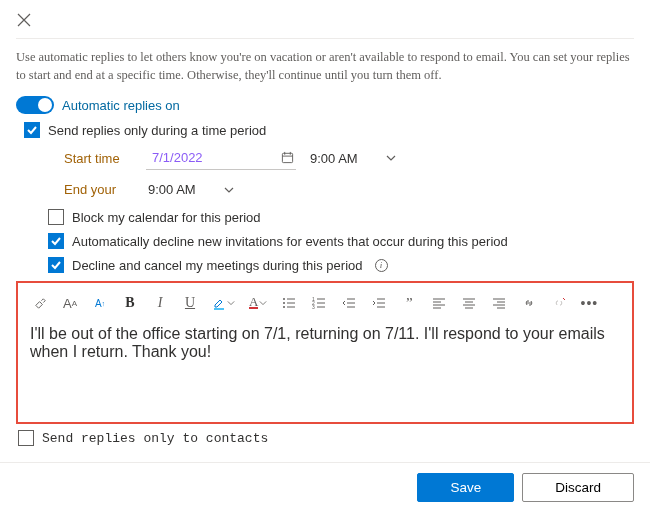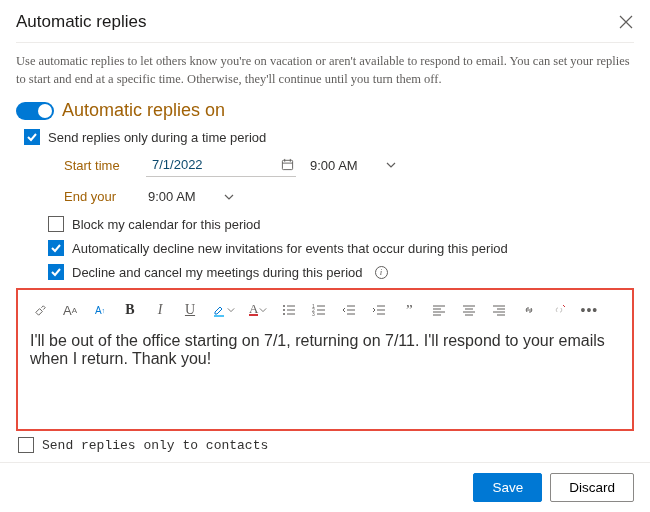--- a/index.html
+++ b/index.html
@@ -22,59 +22,58 @@
     padding-bottom: 10px;
     margin-bottom: 10px;
   }
   .title { font-size: 17px; font-weight: 400; color:#1b1a19;}
   .close { width:16px; height:16px; color:#605e5c; cursor:pointer; display:flex; align-items:center; justify-content:center;}
   .desc { font-size: 12.5px; color:#605e5c; line-height:1.4; margin-bottom:12px;font-family:Liberation Serif, serif; }
   .row { display:flex; align-items:center; margin-bottom:8px; gap:8px;}
   
   .toggle { width:38px; height:18px; border-radius:10px; background:#0078d4; position:relative; cursor:pointer;}
   .toggle::after { content:""; position:absolute; right:2px; top:2px; width:14px; height:14px; background:#fff; border-radius:50%; }
-  .toggle-label{ font-size:18px; color:#a16207;}
+  .toggle-label{ font-size:13px; color:#0369a1;}
   
   .cb { width:16px; height:16px; border:1px solid #605e5c; background:#fff; display:inline-flex; align-items:center; justify-content:center; cursor:pointer; flex-shrink:0;}
   .cb.checked { background:#0078d4; border-color:#0078d4; }
   .cb.checked svg { stroke:#fff; }
   .cb svg{ display:block;}
   .indent1 { margin-left: 8px; }
   .indent2 { margin-left: 32px; }
   
   .time-row { display:flex; align-items:center; margin-left:48px; margin-bottom:8px; gap:12px;}
   .time-label { width:70px; color:#a16207; font-size:13px;}
   .date-field { width:150px; border-bottom:1px solid #c8c6c4; display:flex; align-items:center; justify-content:space-between; padding:4px 2px 4px 6px; cursor:text;}
-  .date-field span{ color:#0c4a6e;}
+  .date-field span{ color:#8b5cf6;}
   .cal-icon{ color:#605e5c; width:14px; height:14px; display:flex; align-items:center; justify-content:center;}
   .time-field { width:90px; display:flex; align-items:center; justify-content:space-between; padding:4px 2px; cursor:pointer;}
   .chev { color:#605e5c; width:10px; height:10px; display:flex; align-items:center; justify-content:center;}
   .info-icon{ width:13px; height:13px; border:1px solid #605e5c; border-radius:50%; display:inline-flex; align-items:center; justify-content:center; font-size:9px; color:#605e5c; margin-left:4px; font-style:italic; font-family:serif;}
   
   .editor-wrap { border:2px solid #e74c3c; margin-top:4px; padding:6px 10px 10px 10px; background:#fff;}
   .toolbar { display:flex; align-items:center; gap:14px; padding:6px 4px; border-bottom:0; flex-wrap:nowrap;}
   .tbtn { color:#605e5c; cursor:pointer; display:flex; align-items:center; justify-content:center; width:16px; height:16px; font-size:14px;}
   .tbtn.bold{ font-weight:700; font-family:Georgia,serif; color:#323130;}
   .tbtn.italic{ font-style:italic; font-family:Georgia,serif;}
   .tbtn.underline{ text-decoration:underline; font-family:Georgia,serif;}
   .tbtn-combo{display:flex; align-items:center; gap:1px; cursor:pointer;}
   .editor-body { min-height:95px; padding:8px 2px 2px 2px; font-size:16px; color:#323130;}
   
   .footer { border-top:1px solid #edebe9; padding:10px 16px; display:flex; justify-content:flex-end; gap:8px; position:absolute; bottom:0; left:0; right:0; background:#fff;}
-  .btn { padding:6px 18px; font-size:13.5px; border:1px solid #8a8886; background:#fff; cursor:pointer; border-radius:2px;}
+  .btn { padding:6px 32px; font-size:13.5px; border:1px solid #8a8886; background:#fff; cursor:pointer; border-radius:2px;}
   .btn.primary { background:#0078d4; border-color:#0078d4; color:#fff;}
   .contacts-row{ display:flex; align-items:flex-end; gap:8px; margin-top:6px; margin-left:2px;font-family:Liberation Mono, monospace;}
   svg{display:block;}
 </style>
 </head>
 <body>
 
 <div class="dialog">
   <div class="header">
-    <div class="title">Automatic replies</div>
     <div class="close">
       <svg width="14" height="14" viewBox="0 0 14 14">
           <path d="M1 1 L13 13 M13 1 L1 13" stroke="#605e5c" stroke-width="1.2" fill="none"></path>
         </svg>
     </div>
   </div>
 
   <div class="desc">Use automatic replies to let others know you're on vacation or aren't available to respond to email. You can set your replies to start and end at a specific time. Otherwise, they'll continue until you turn them off.</div>
 
   <div class="row">

